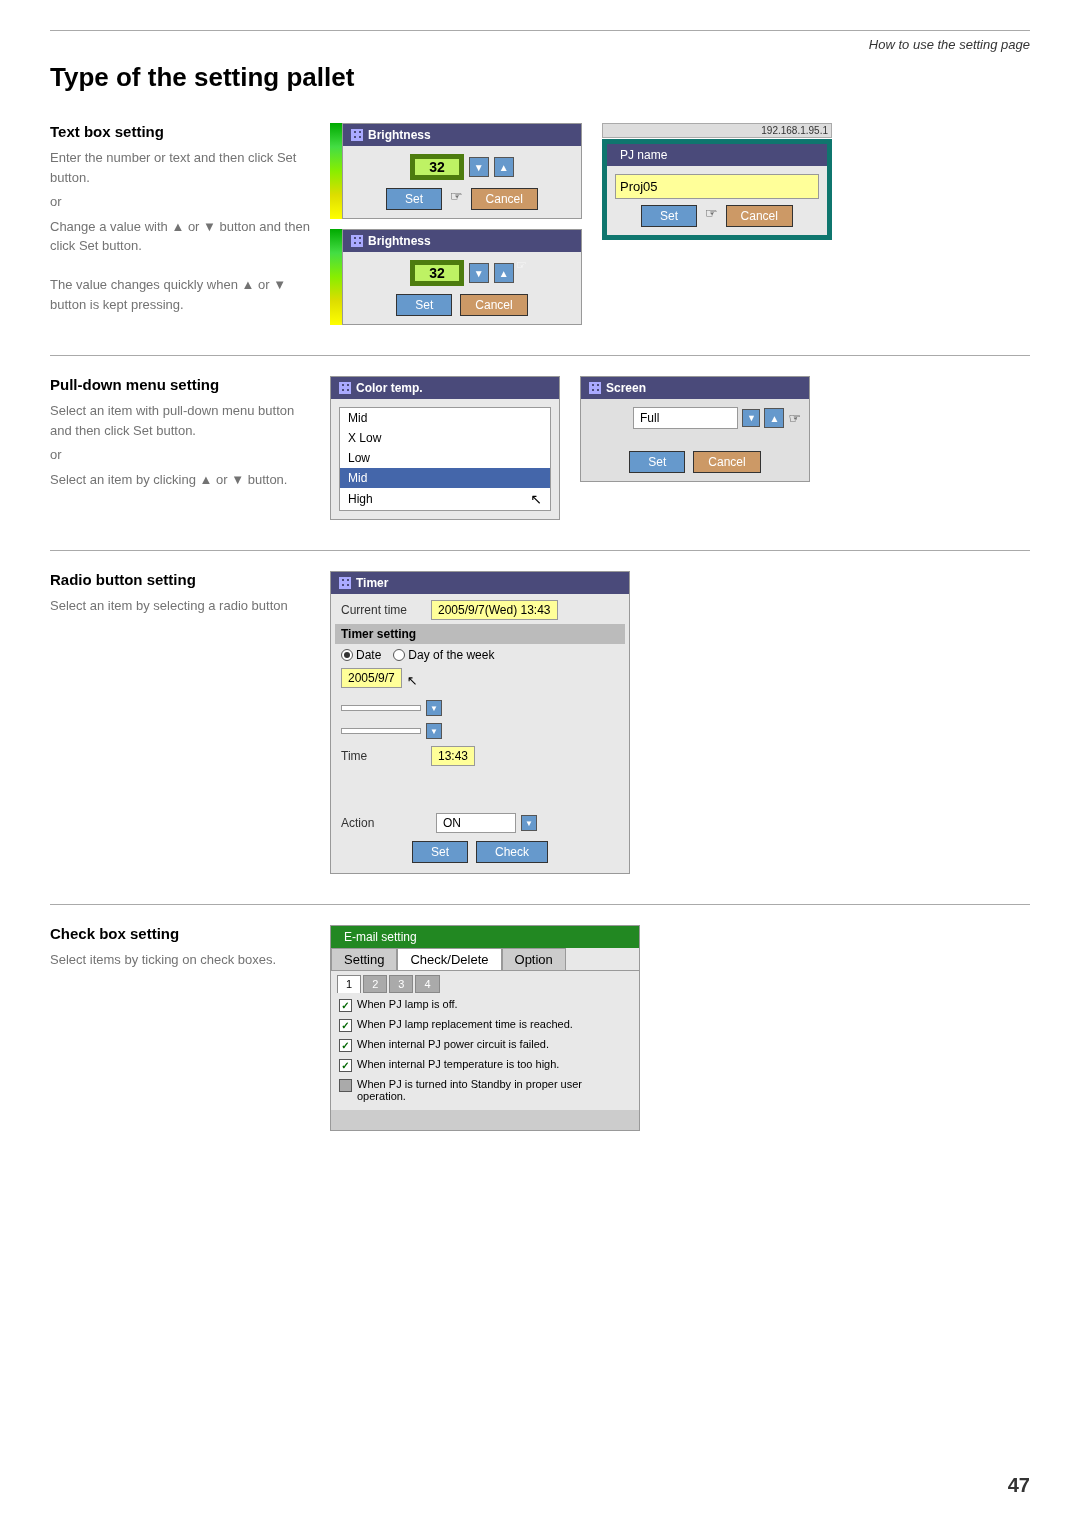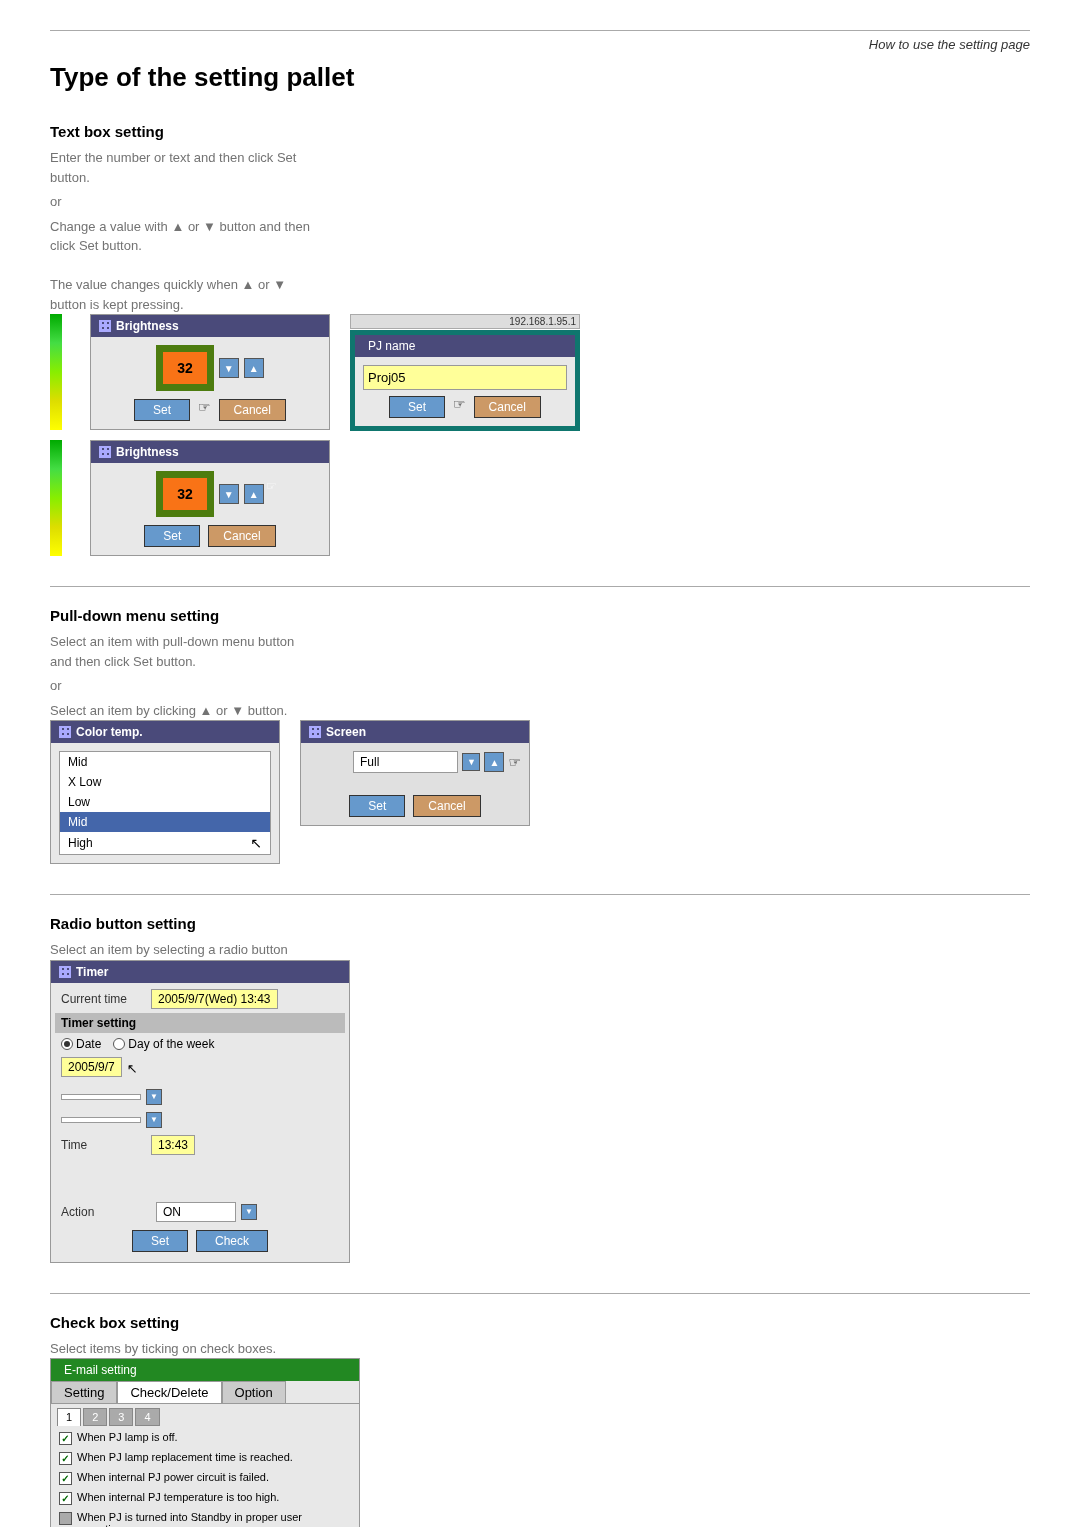--- a/index.html
+++ b/index.html
@@ -33,21 +33,20 @@
     .page-title {
       font-size: 26px;
       font-weight: bold;
       margin-bottom: 30px;
       color: #000;
     }
 
     
     .section {
       display: flex;
-      flex-direction: column;
       margin-bottom: 0;
       padding-bottom: 20px;
     }
 
     .section-text {
       width: 280px;
       flex-shrink: 0;
       padding-right: 20px;
     }
 
@@ -120,23 +119,23 @@
     
     .text-widget .value-row {
       display: flex;
       align-items: center;
       justify-content: center;
       gap: 5px;
       margin-bottom: 8px;
     }
 
     .value-box {
-      background: #f97316;
-      border: 7px solid #4d7c0f;
-      padding: 8px 14px;
+      background: #bef264;
+      border: 5px solid #4d7c0f;
+      padding: 0 14px;
       font-size: 14px;
       font-weight: bold;
       min-width: 50px;
       text-align: center;
     }
 
     .arrow-btn {
       background: #6699cc;
       border: 1px solid #555;
       color: #fff;
@@ -170,21 +169,20 @@
       color: #fff;
       padding: 3px 14px;
       cursor: pointer;
       font-size: 12px;
     }
 
     
     .brightness-widget-wrap {
       position: relative;
       display: flex;
-      gap: 28px;
     }
 
     .color-band {
       width: 12px;
       background: linear-gradient(to bottom, #00aa00, #44dd44, #88ee00, #dddd00, #ffff00);
       flex-shrink: 0;
     }
 
     
     .pjname-widget {

